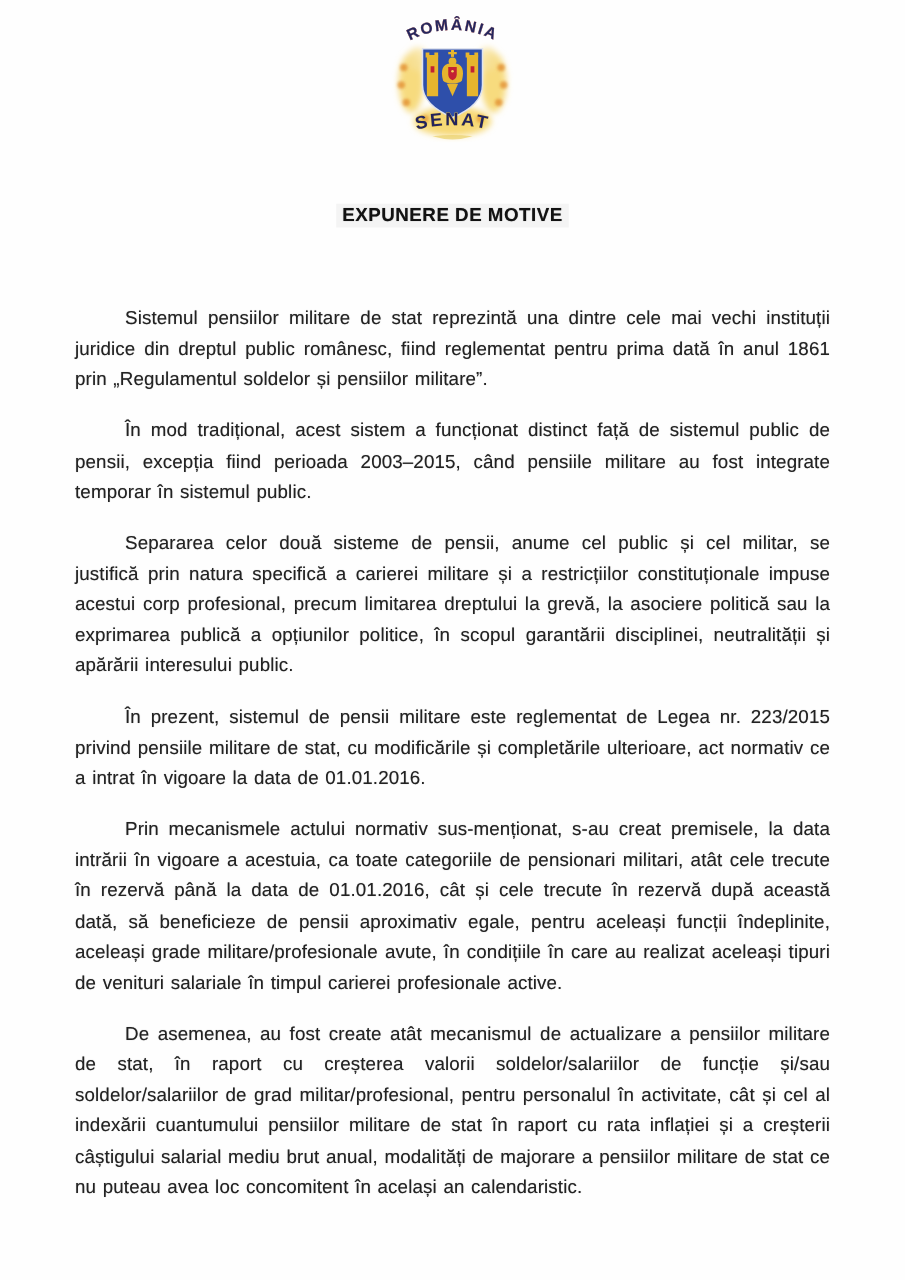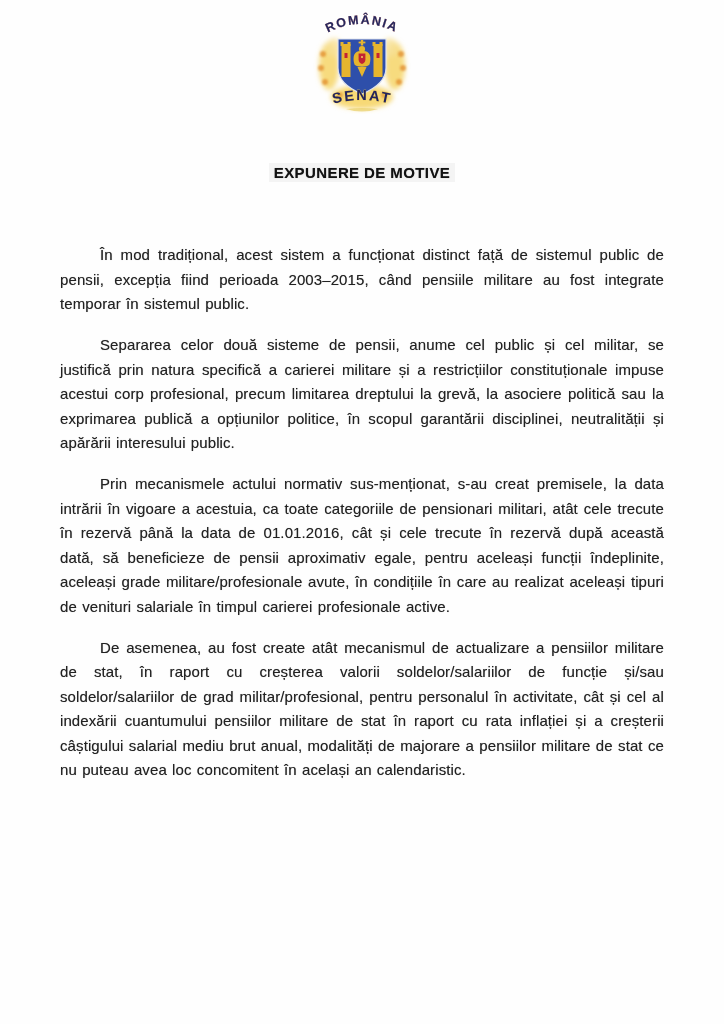--- a/index.html
+++ b/index.html
@@ -127,19 +127,21 @@
         <textPath href="#arcBottom" startOffset="50%" text-anchor="middle">SENAT</textPath>
       </text>
     </svg>
   </div>
 
   <div class="title-row">
     <span class="doc-title">EXPUNERE DE MOTIVE</span>
   </div>
 
   <div class="content">
+    <p>Sistemul pensiilor militare de stat reprezintă una dintre cele mai vechi instituții juridice din dreptul public românesc, fiind reglementat pentru prima dată în anul 1861 prin „Regulamentul soldelor și pensiilor militare”.</p>
     <p>În mod tradițional, acest sistem a funcționat distinct față de sistemul public de pensii, excepția fiind perioada 2003–2015, când pensiile militare au fost integrate temporar în sistemul public.</p>
     <p>Separarea celor două sisteme de pensii, anume cel public și cel militar, se justifică prin natura specifică a carierei militare și a restricțiilor constituționale impuse acestui corp profesional, precum limitarea dreptului la grevă, la asociere politică sau la exprimarea publică a opțiunilor politice, în scopul garantării disciplinei, neutralității și apărării interesului public.</p>
+    <p>În prezent, sistemul de pensii militare este reglementat de Legea nr. 223/2015 privind pensiile militare de stat, cu modificările și completările ulterioare, act normativ ce a intrat în vigoare la data de 01.01.2016.</p>
     <p>Prin mecanismele actului normativ sus-menționat, s-au creat premisele, la data intrării în vigoare a acestuia, ca toate categoriile de pensionari militari, atât cele trecute în rezervă până la data de 01.01.2016, cât și cele trecute în rezervă după această dată, să beneficieze de pensii aproximativ egale, pentru aceleași funcții îndeplinite, aceleași grade militare/profesionale avute, în condițiile în care au realizat aceleași tipuri de venituri salariale în timpul carierei profesionale active.</p>
     <p>De asemenea, au fost create atât mecanismul de actualizare a pensiilor militare de stat, în raport cu creșterea valorii soldelor/salariilor de funcție și/sau soldelor/salariilor de grad militar/profesional, pentru personalul în activitate, cât și cel al indexării cuantumului pensiilor militare de stat în raport cu rata inflației și a creșterii câștigului salarial mediu brut anual, modalități de majorare a pensiilor militare de stat ce nu puteau avea loc concomitent în același an calendaristic.</p>
   </div>
 
 </div>
 
 </body></html>

